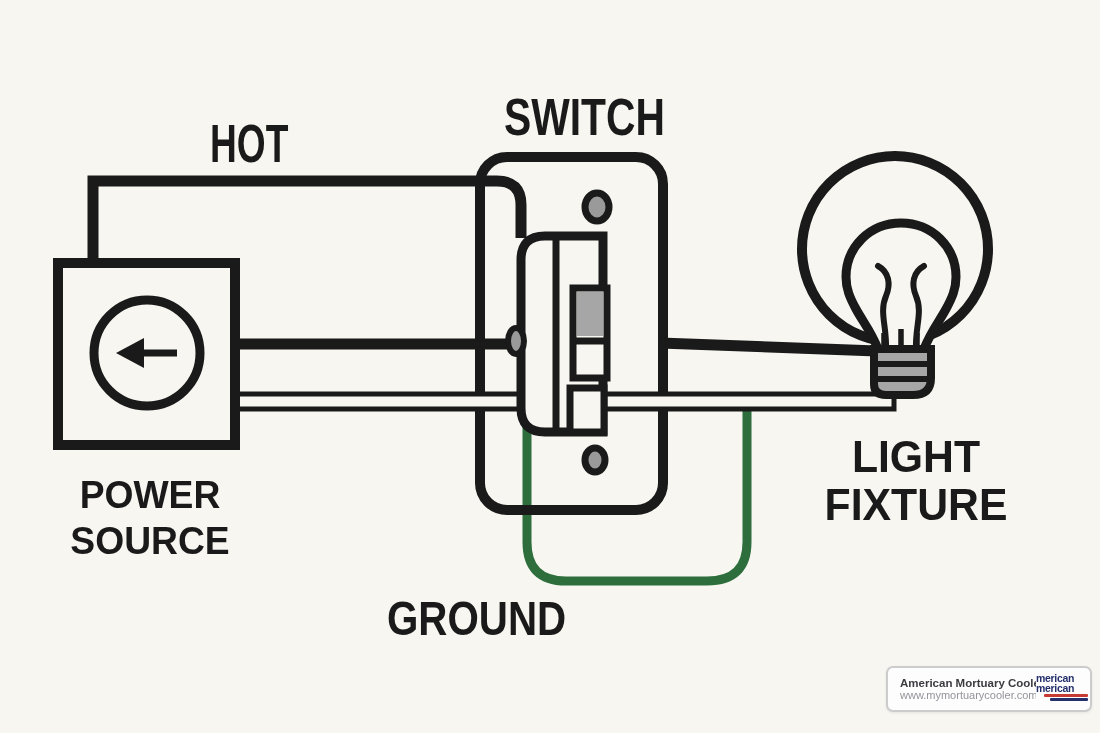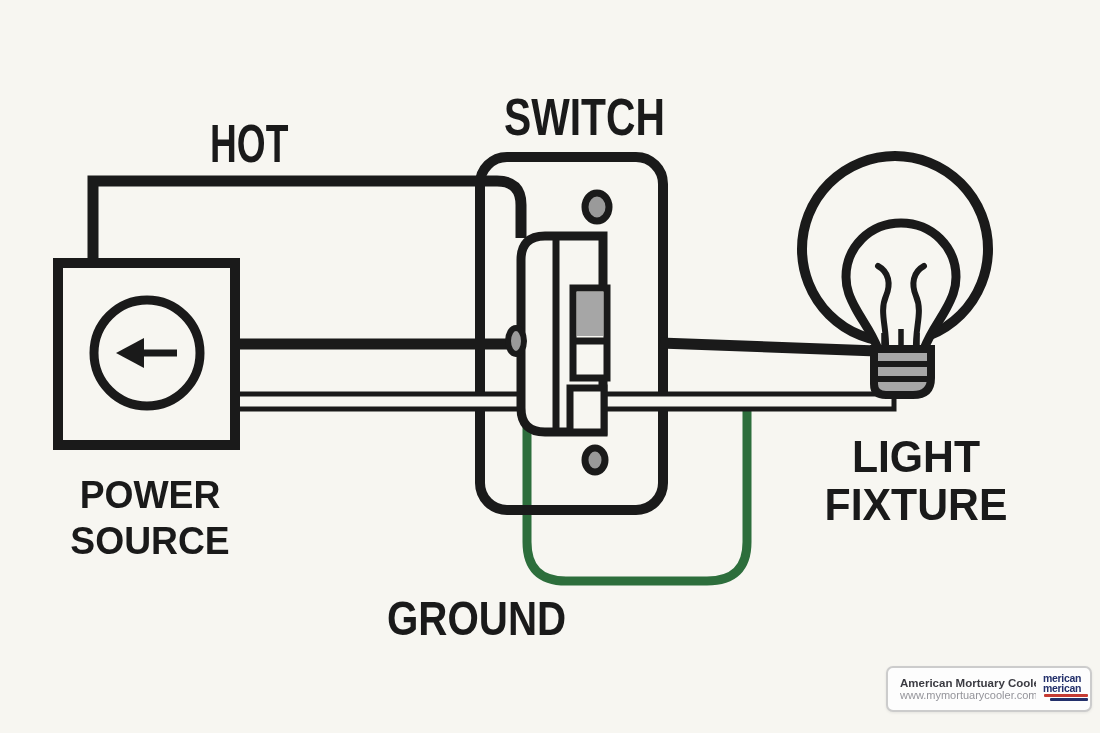--- a/index.html
+++ b/index.html
@@ -39,21 +39,21 @@
     border: 2px solid var(--c-card-border, #cccccc);
     border-radius: 7px; box-sizing: border-box;
     display: flex; align-items: center;
     box-shadow: 0 1px 3px rgba(0,0,0,0.08);
   }
   .wm-text { flex: 1; padding-left: 12px; min-width: 0; }
   .wm-title { font-size: 11.5px; font-weight: bold; color: var(--c-watermark-title, #3b3b42); white-space: nowrap; }
   .wm-url   { font-size: 11px; color: var(--c-watermark-url, #94949a); white-space: nowrap; }
   .wm-logo {
     width: 52px; height: 34px; margin-right: 2px; flex: none;
-    overflow: hidden; text-align: center; padding-top: 1px; box-sizing: border-box;
+    overflow: hidden; text-align: left; padding-top: 1px; box-sizing: border-box;
     background: var(--c-card-bg, #fdfdfd);
   }
   .wm-logo-line { font-size: 10.5px; line-height: 10px; font-weight: bold; color: var(--c-logo-navy, #23306b); letter-spacing: -0.3px; white-space: nowrap; }
   .wm-tag { height: 3px; margin: 1px 0 0 auto; border-radius: 1px; }
   .wm-tag.red  { width: 44px; background: var(--c-logo-red, #c53b33); }
   .wm-tag.navy { width: 38px; background: var(--c-logo-navy, #23306b); }
 </style>
 </head>
 <body>
 

